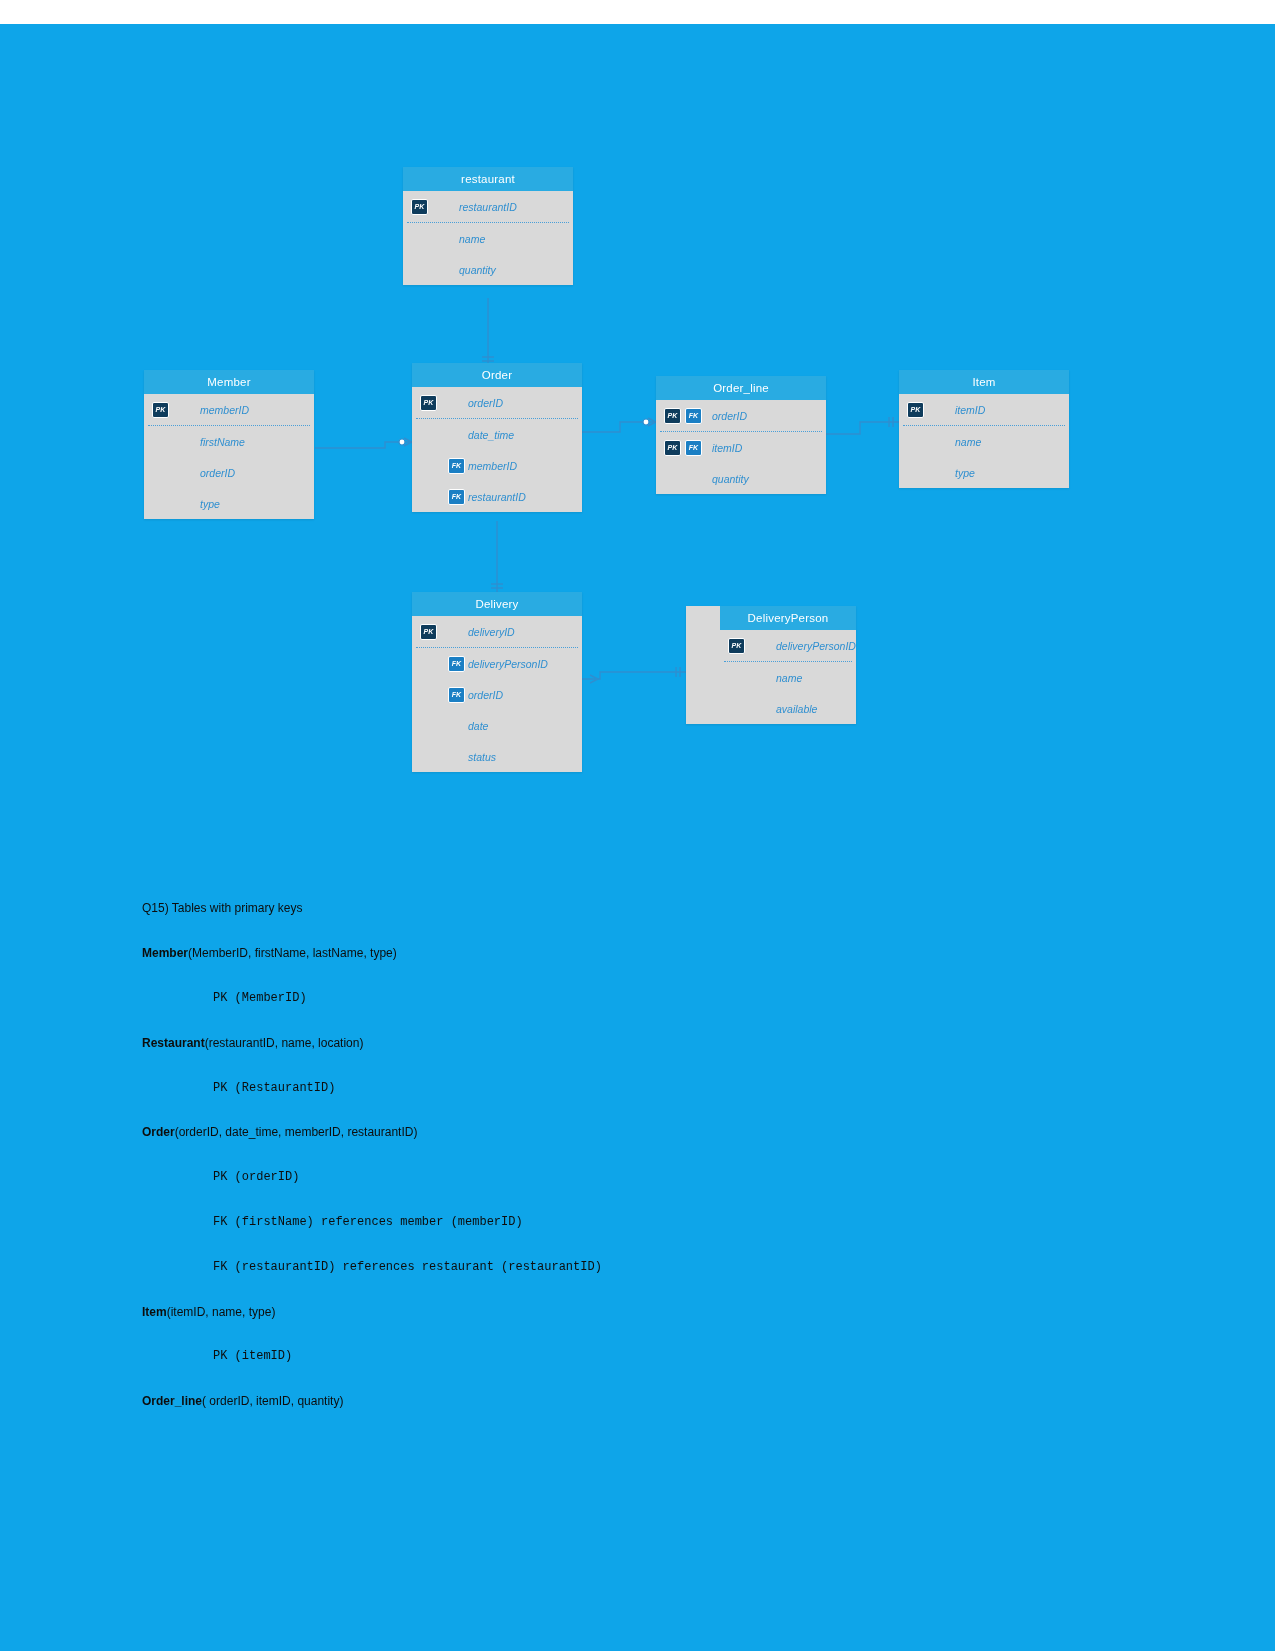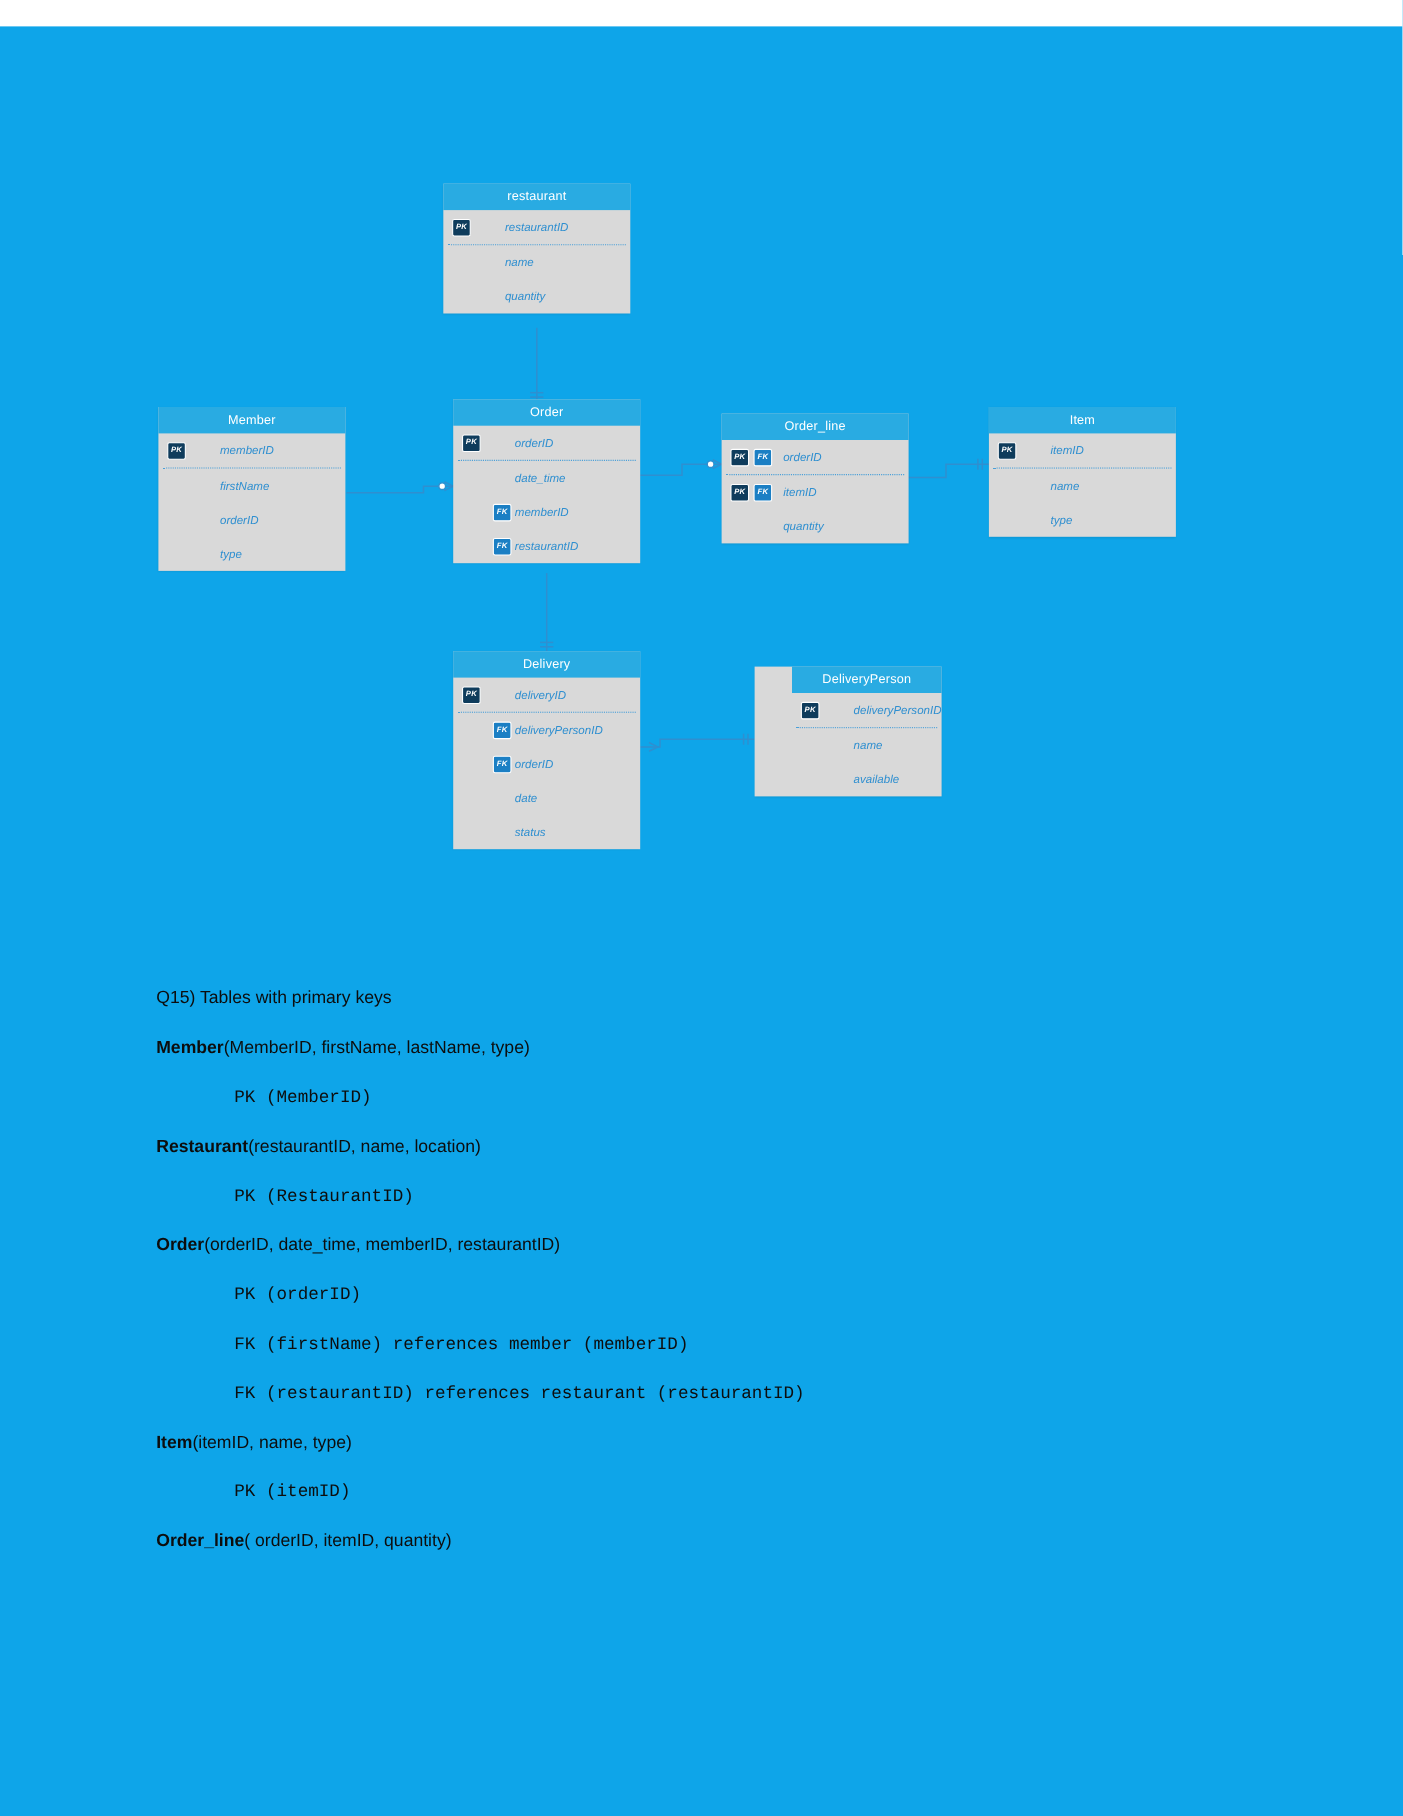--- a/index.html
+++ b/index.html
@@ -101,21 +101,21 @@
     position: absolute;
     left: 142px;
     top: 862px;
     width: 980px;
     color: #0d0d0d;
   }
   .ln {
     height: 44.8px;
     display: flex;
     align-items: center;
-    font-size: 16px;
+    font-size: 12px;
     white-space: nowrap;
   }
   .ln.indent { padding-left: 71px; font-family: Liberation Mono, monospace; }
   .ln b { font-weight: bold; }
 </style>
 </head>
 <body>
 
 <div class="page">
 

